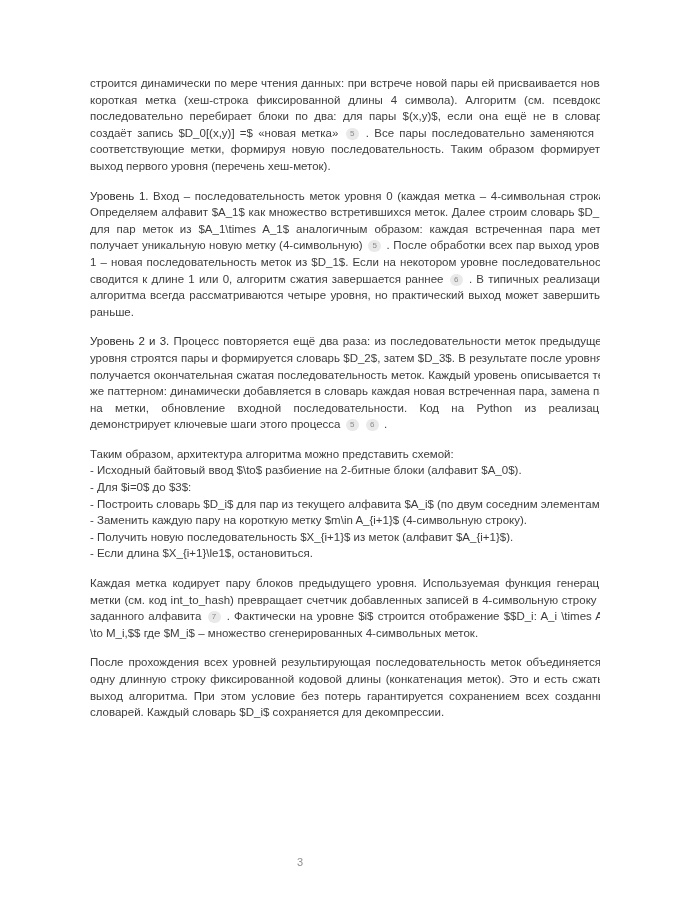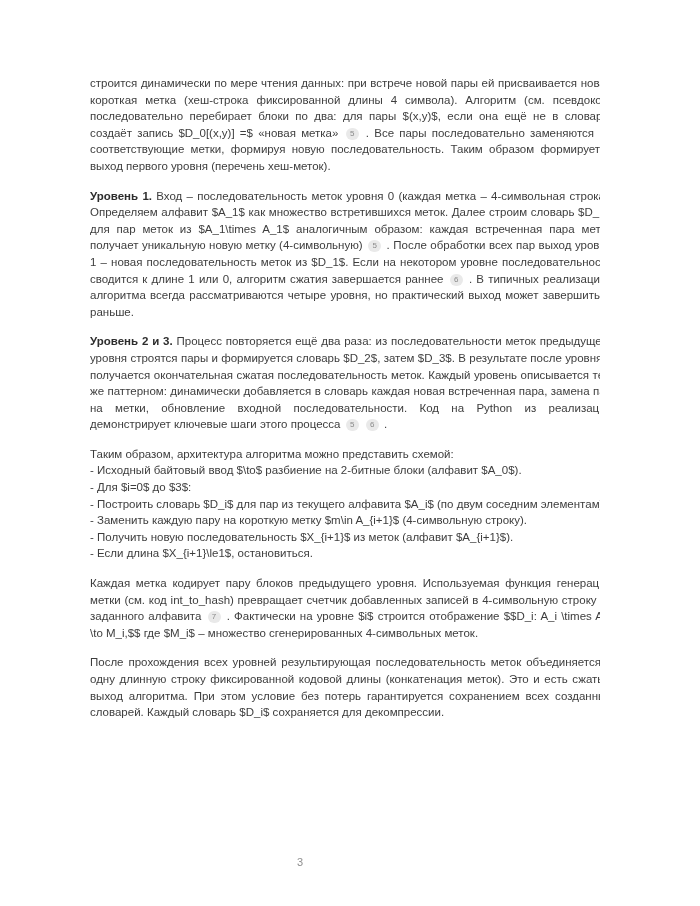--- a/index.html
+++ b/index.html
@@ -26,21 +26,21 @@
   }
   .para {
     margin: 0 0 13px 0;
     text-align: justify;
   }
   .para.lines {
     text-align: left;
     margin-top: 8px;
   }
   .para b {
-    font-weight: bold;
+    font-weight: normal;
     color: #2d2d2d;
     margin-top: 44px;
   }
   .badge {
     display: inline-block;
     box-sizing: border-box;
     min-width: 13px;
     height: 12px;
     line-height: 12px;
     padding: 0 3px;

